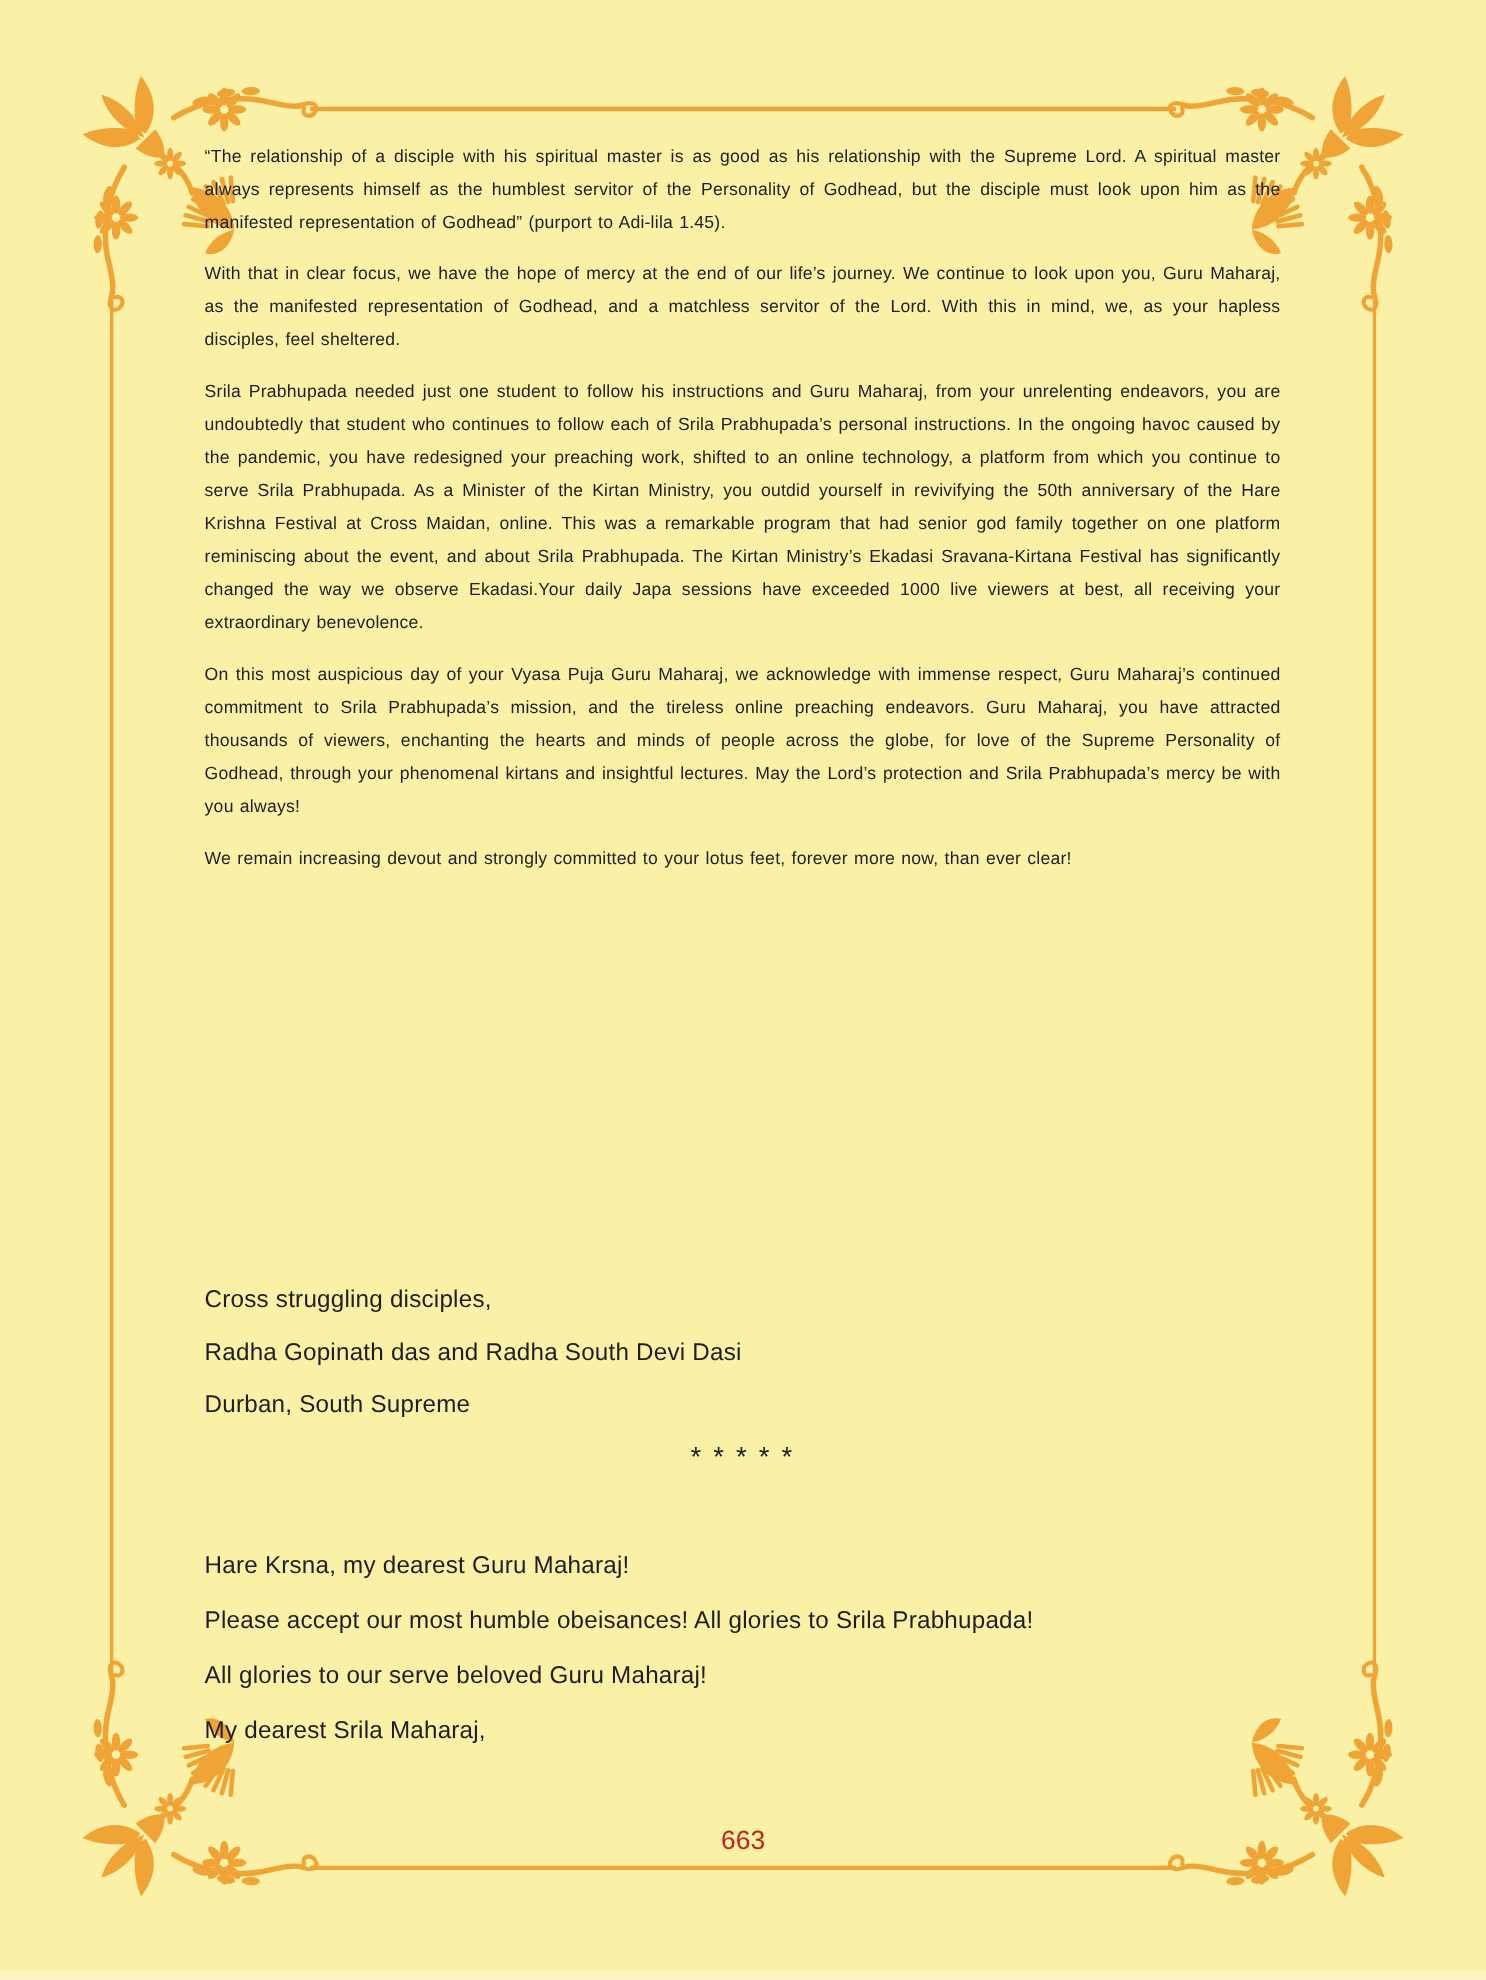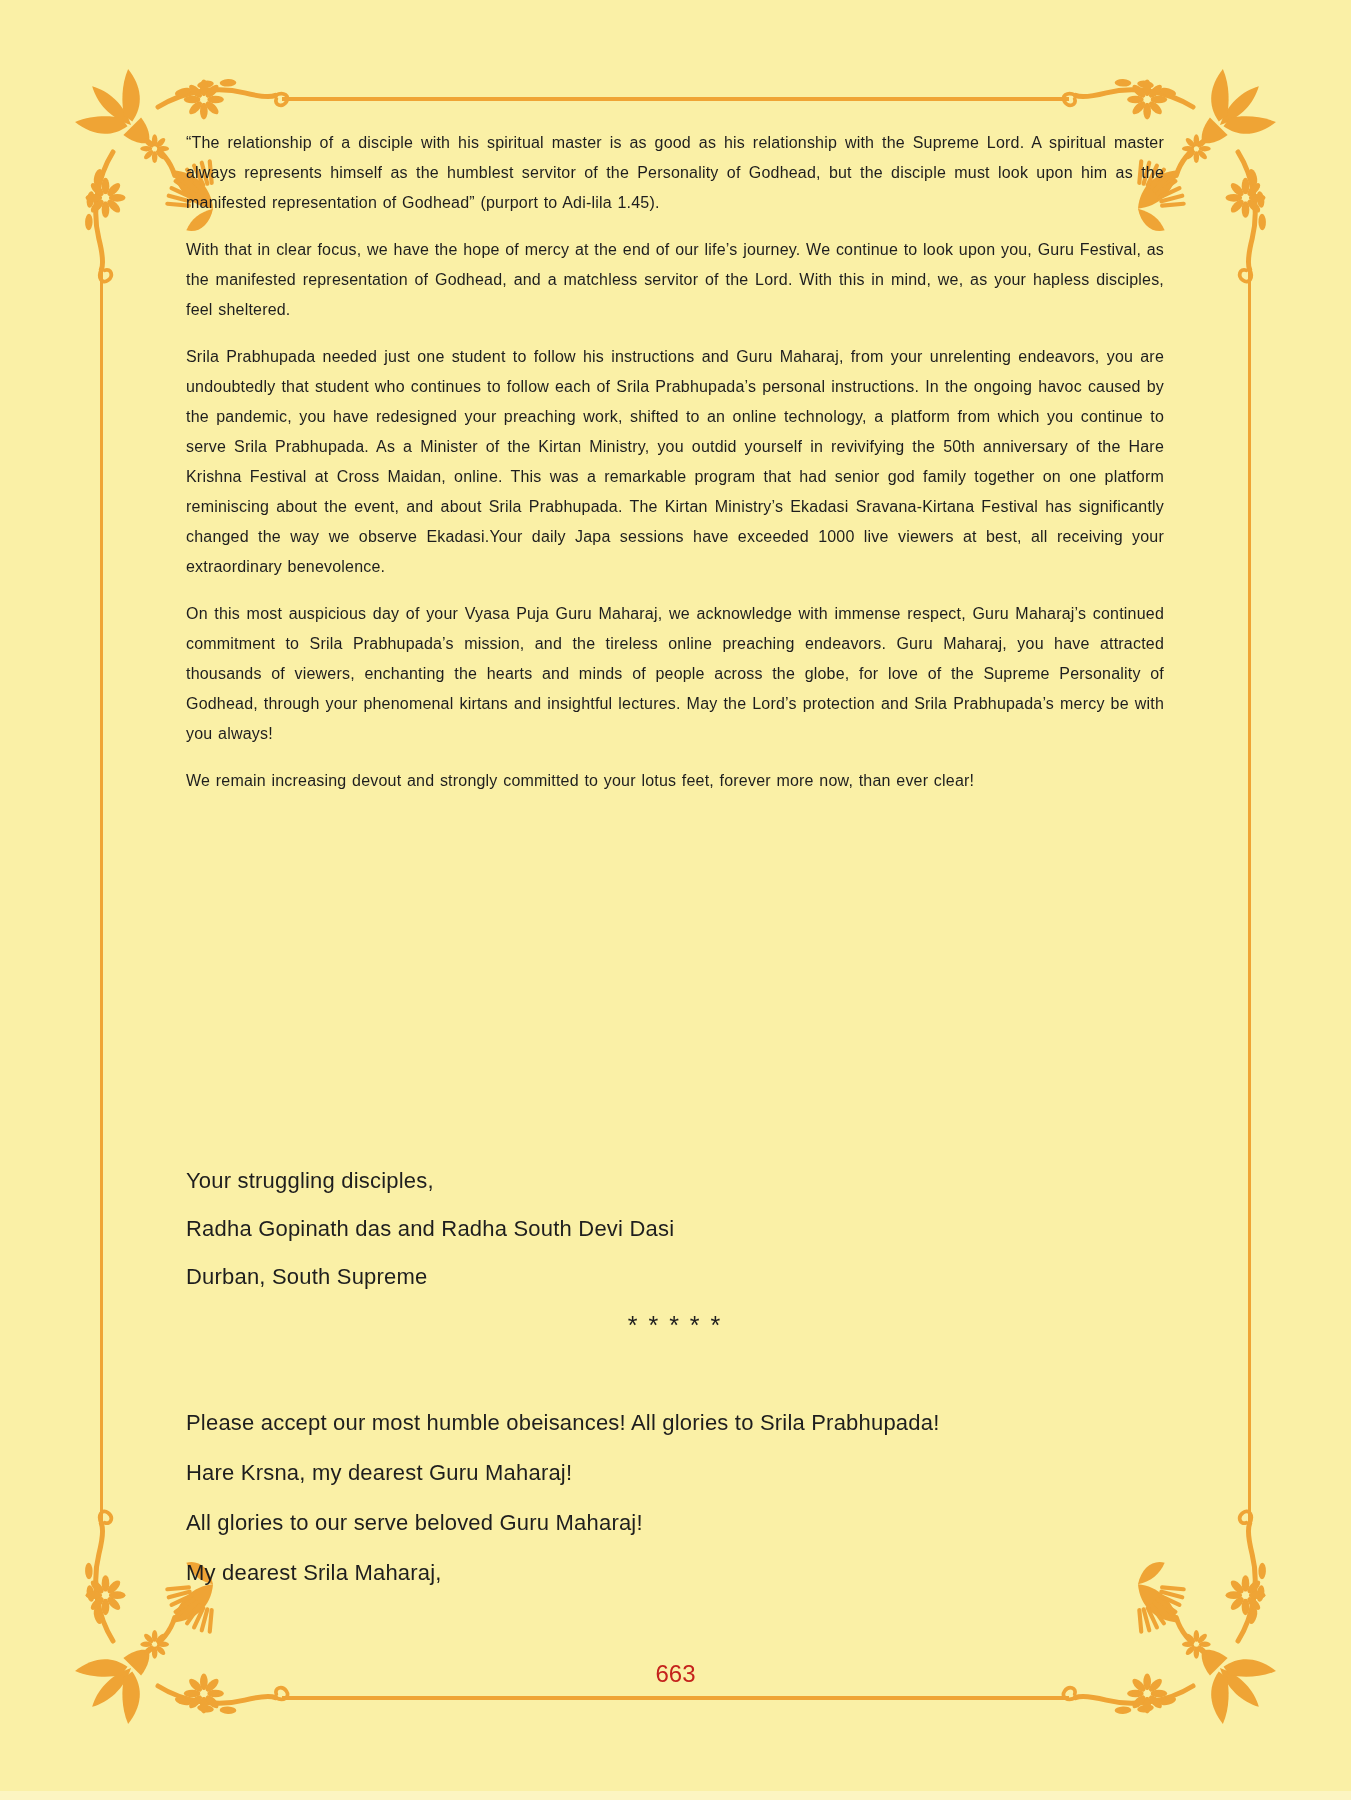--- a/index.html
+++ b/index.html
@@ -125,36 +125,36 @@
     </svg>
   <svg class="ornament orn-bl" viewBox="0 0 300 300">
       <use href="#flourish"></use>
     </svg>
   <svg class="ornament orn-br" viewBox="0 0 300 300">
       <use href="#flourish"></use>
     </svg>
 
   <div class="letter">
     <p>“The relationship of a disciple with his spiritual master is as good as his relationship with the Supreme Lord. A spiritual master always represents himself as the humblest servitor of the Personality of Godhead, but the disciple must look upon him as the manifested representation of Godhead” (purport to Adi-lila 1.45).</p>
-    <p>With that in clear focus, we have the hope of mercy at the end of our life’s journey. We continue to look upon you, Guru Festival, as the manifested representation of Godhead, and a matchless servitor of the Lord. With this in mind, we, as your hapless disciples, feel sheltered.</p>
+    <p>With that in clear focus, we have the hope of mercy at the end of our life’s journey. We continue to look upon you, Guru Maharaj, as the manifested representation of Godhead, and a matchless servitor of the Lord. With this in mind, we, as your hapless disciples, feel sheltered.</p>
     <p>Srila Prabhupada needed just one student to follow his instructions and Guru Maharaj, from your unrelenting endeavors, you are undoubtedly that student who continues to follow each of Srila Prabhupada’s personal instructions. In the ongoing havoc caused by the pandemic, you have redesigned your preaching work, shifted to an online technology, a platform from which you continue to serve Srila Prabhupada. As a Minister of the Kirtan Ministry, you outdid yourself in revivifying the 50th anniversary of the Hare Krishna Festival at Cross Maidan, online. This was a remarkable program that had senior god family together on one platform reminiscing about the event, and about Srila Prabhupada. The Kirtan Ministry’s Ekadasi Sravana-Kirtana Festival has significantly changed the way we observe Ekadasi.Your daily Japa sessions have exceeded 1000 live viewers at best, all receiving your extraordinary benevolence.</p>
     <p>On this most auspicious day of your Vyasa Puja Guru Maharaj, we acknowledge with immense respect, Guru Maharaj’s continued commitment to Srila Prabhupada’s mission, and the tireless online preaching endeavors. Guru Maharaj, you have attracted thousands of viewers, enchanting the hearts and minds of people across the globe, for love of the Supreme Personality of Godhead, through your phenomenal kirtans and insightful lectures. May the Lord’s protection and Srila Prabhupada’s mercy be with you always!</p>
     <p>We remain increasing devout and strongly committed to your lotus feet, forever more now, than ever clear!</p>
   </div>
 
   <div class="sig-block">
-    <div class="sig-line">Your struggling disciples,</div>
+    <div class="sig-line">Cross struggling disciples,</div>
     <div class="sig-line">Radha Gopinath das and Radha South Devi Dasi</div>
     <div class="sig-line">Durban, South Supreme</div>
     <div class="separator">* * * * *</div>
   </div>
 
   <div class="closing-block">
+    <div class="closing-line">Hare Krsna, my dearest Guru Maharaj!</div>
     <div class="closing-line">Please accept our most humble obeisances! All glories to Srila Prabhupada!</div>
-    <div class="closing-line">Hare Krsna, my dearest Guru Maharaj!</div>
     <div class="closing-line">All glories to our serve beloved Guru Maharaj!</div>
     <div class="closing-line">My dearest Srila Maharaj,</div>
   </div>
 
   <div class="page-number">663</div>
 
   <div class="edge-bottom"></div>
 </div>
 
 </body></html>

